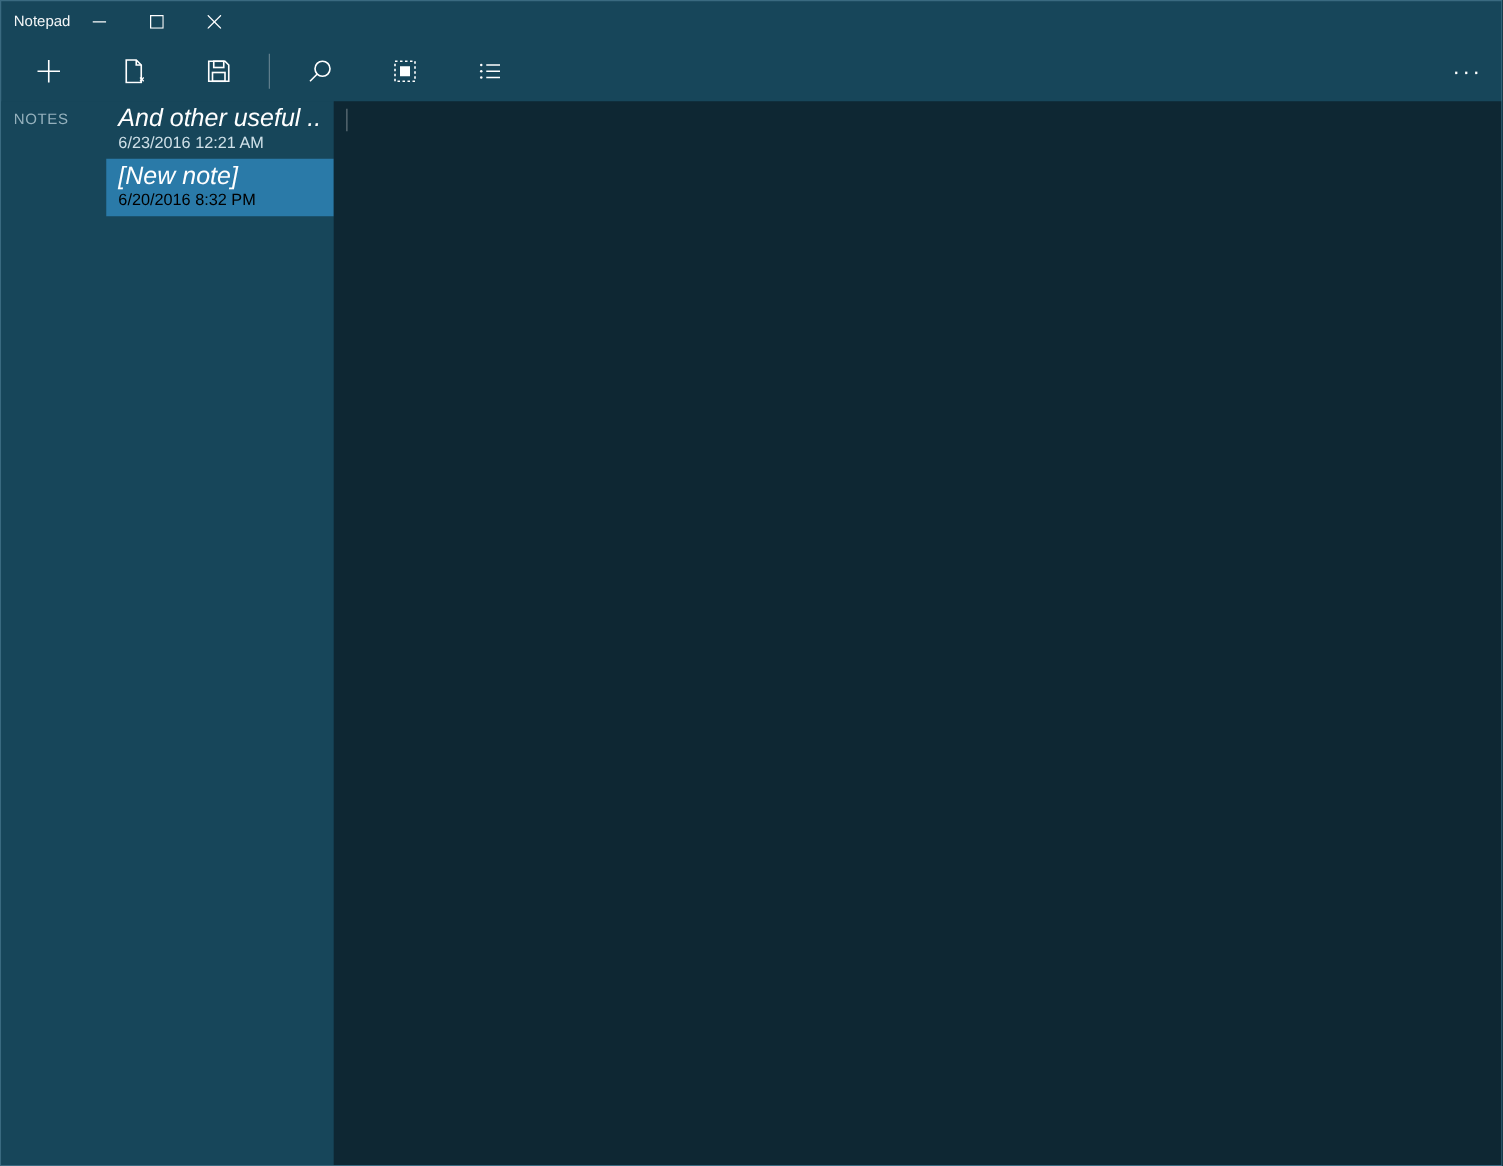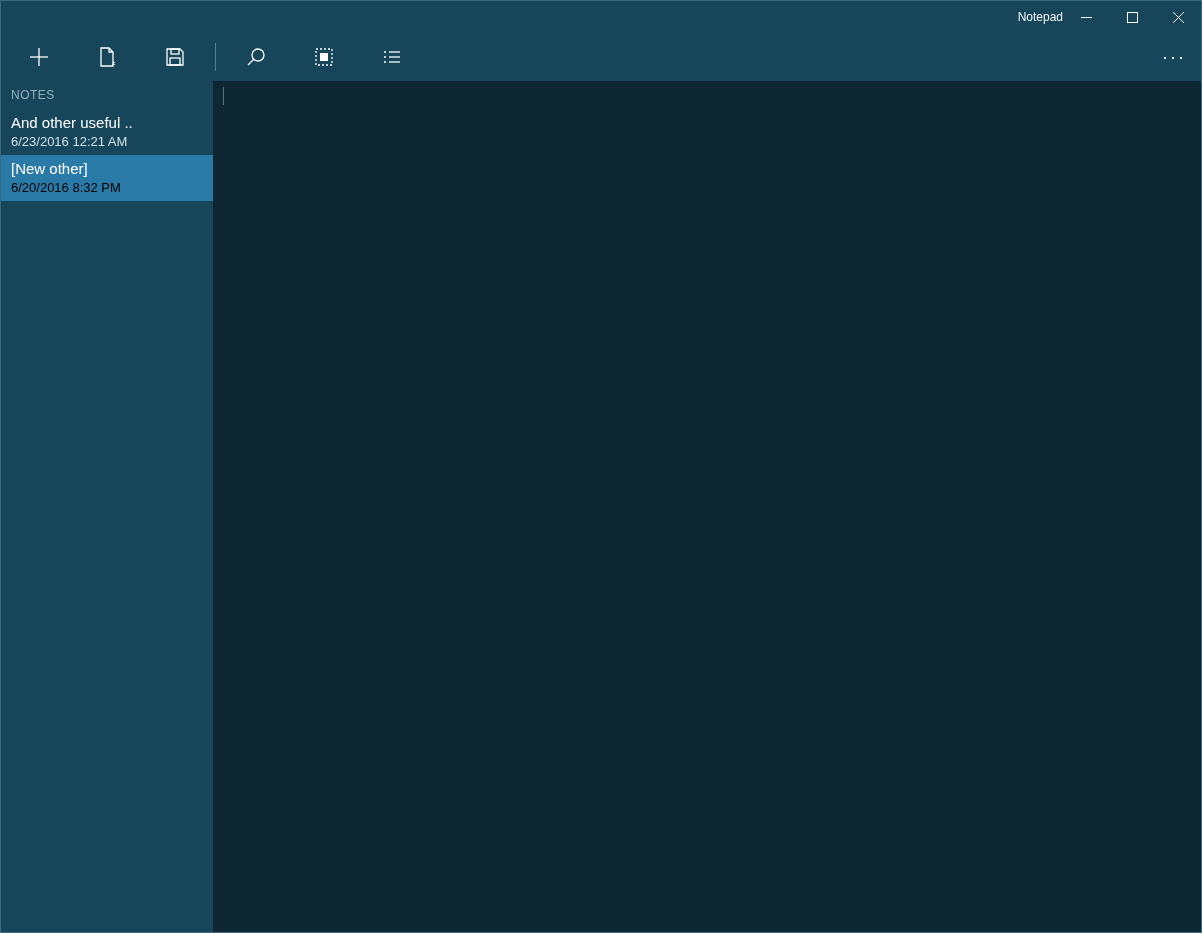--- a/index.html
+++ b/index.html
@@ -1,36 +1,36 @@
 <!DOCTYPE html>
 <html><head>
 <meta charset="utf-8">
 <style>
   * { margin:0; padding:0; box-sizing:border-box; }
   html,body{width:1202px;height:933px;font-family:"Segoe UI",Arial,sans-serif;overflow:hidden;background:#072129;}
   .window{width:1202px;height:933px;background:#17465a;border:1px solid #3a6a80;display:flex;flex-direction:column;}
   
-  .titlebar{height:32px;display:flex;align-items:center;justify-content:flex-end;padding-left:10px;color:#fff;font-size:12px;}
+  .titlebar{height:32px;display:flex;align-items:center;justify-content:flex-start;padding-left:10px;color:#fff;font-size:12px;}
   .titlebar .caption{opacity:.95;}
   .winctrl{display:flex;height:100%;}
   .winbtn{width:46px;height:32px;display:flex;align-items:center;justify-content:center;color:#fff;}
   .winbtn svg{width:11px;height:11px;stroke:#fff;stroke-width:1;fill:none;}
   
   .toolbar{height:48px;display:flex;align-items:center;padding:0 4px;}
   .toolbtn{width:68px;height:48px;display:flex;align-items:center;justify-content:center;color:#fff;}
   .toolbtn svg{width:20px;height:20px;stroke:#fff;stroke-width:1.3;fill:none;}
   .tool-sep{width:1px;height:28px;background:rgba(255,255,255,.3);margin:0 6px;}
   .spacer{flex:1;}
   .more{width:46px;height:48px;display:flex;align-items:center;justify-content:center;color:#fff;font-size:18px;letter-spacing:2px;}
   
   .body{flex:1;display:flex;min-height:0;}
-  .sidebar{width:212px;background:#17465a;display:flex;flex-direction:column;}
+  .sidebar{width:266px;background:#17465a;display:flex;flex-direction:row;justify-content:space-between;}
   .sidehdr{height:28px;display:flex;align-items:center;padding:0 10px;font-size:12px;color:#95b1bd;letter-spacing:.5px;}
   .noteitem{padding:4px 10px 6px 10px;color:#fff;cursor:default;}
-  .noteitem .nt{font-size:15px;line-height:20px;}
+  .noteitem .nt{font-size:20px;line-height:20px;font-style:italic;}
   .noteitem .nd{font-size:13px;color:#cfe0e8;margin-top:1px;}
   .noteitem.sel{background:#2a7aa8;}
   .noteitem.sel .nd{color:#000000;}
   .editor{flex:1;background:#0e2733;position:relative;}
   .caret{position:absolute;top:6px;left:10px;width:1px;height:18px;background:rgba(255,255,255,.35);}
 </style>
 </head>
 <body>
 
 <div class="window">
@@ -109,21 +109,21 @@
 
   <div class="body">
     <div class="sidebar">
       <div class="sidehdr">NOTES</div>
       <div id="notes-list">
           <div class="noteitem">
             <div class="nt">And other useful ..</div>
             <div class="nd">6/23/2016 12:21 AM</div>
           </div>
           <div class="noteitem sel">
-            <div class="nt">[New other]</div>
+            <div class="nt">[New note]</div>
             <div class="nd">6/20/2016 8:32 PM</div>
           </div>
         </div>
     </div>
     <div class="editor">
       <div class="caret"></div>
     </div>
   </div>
 
 </div>

